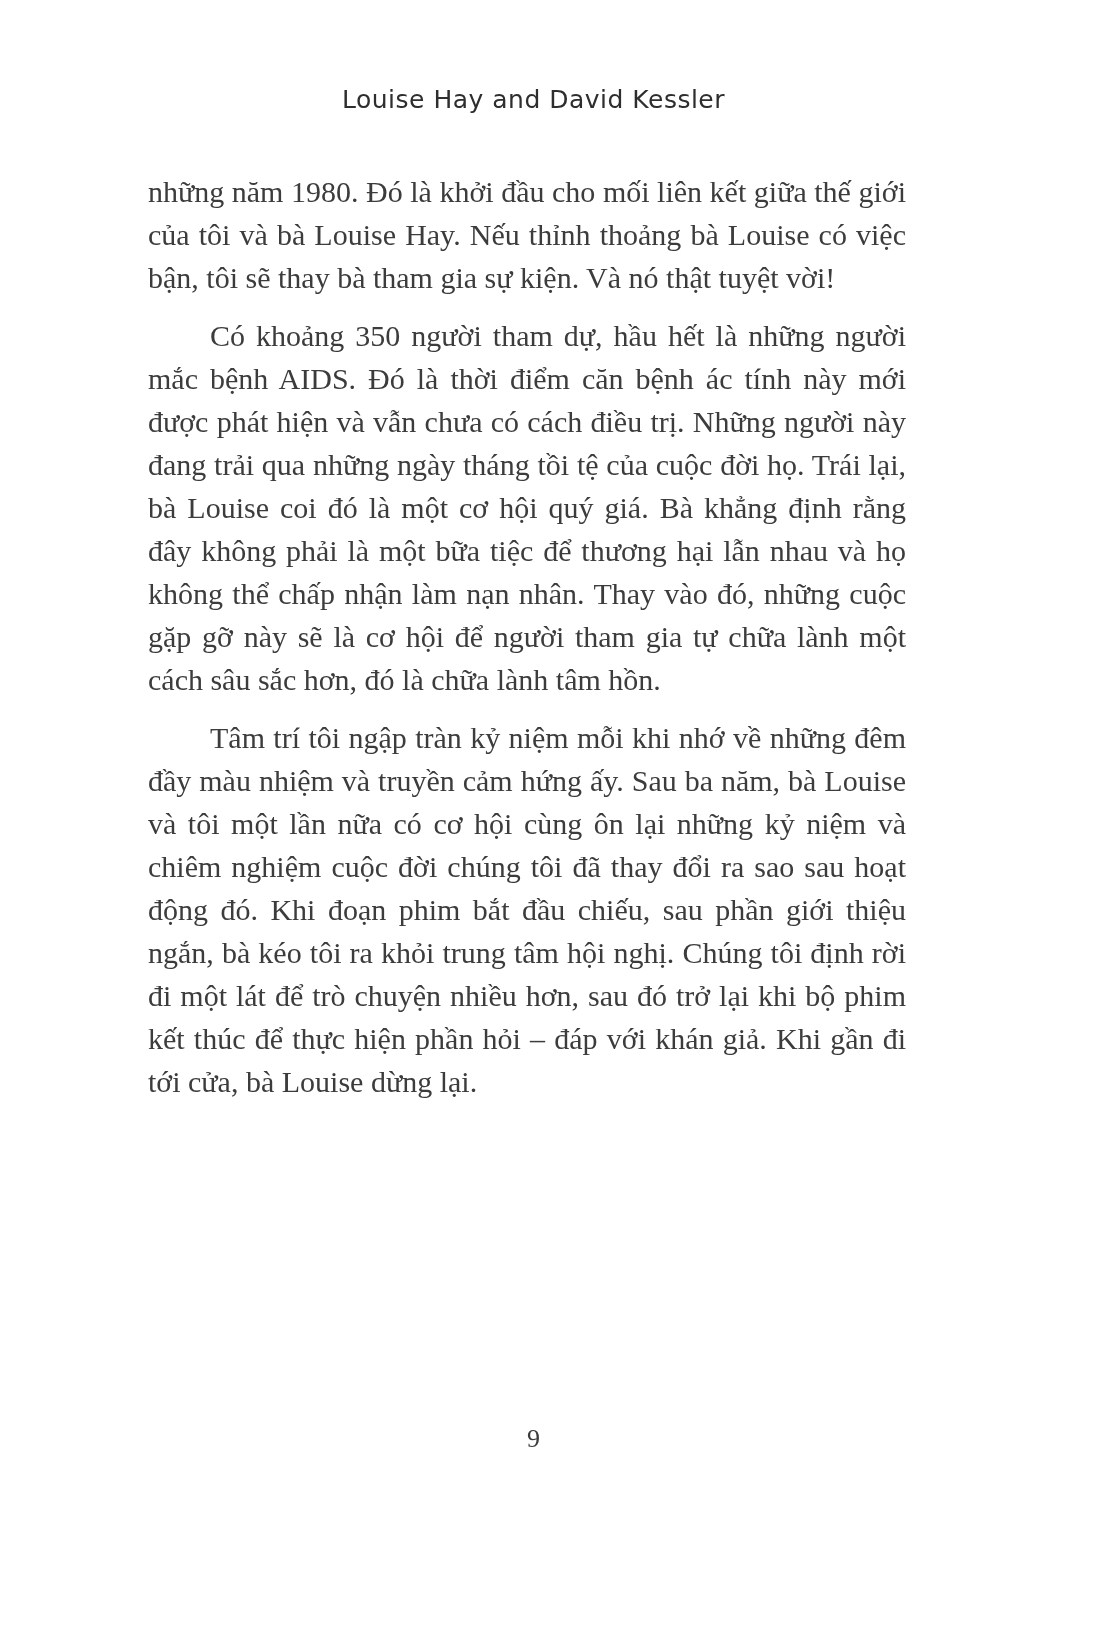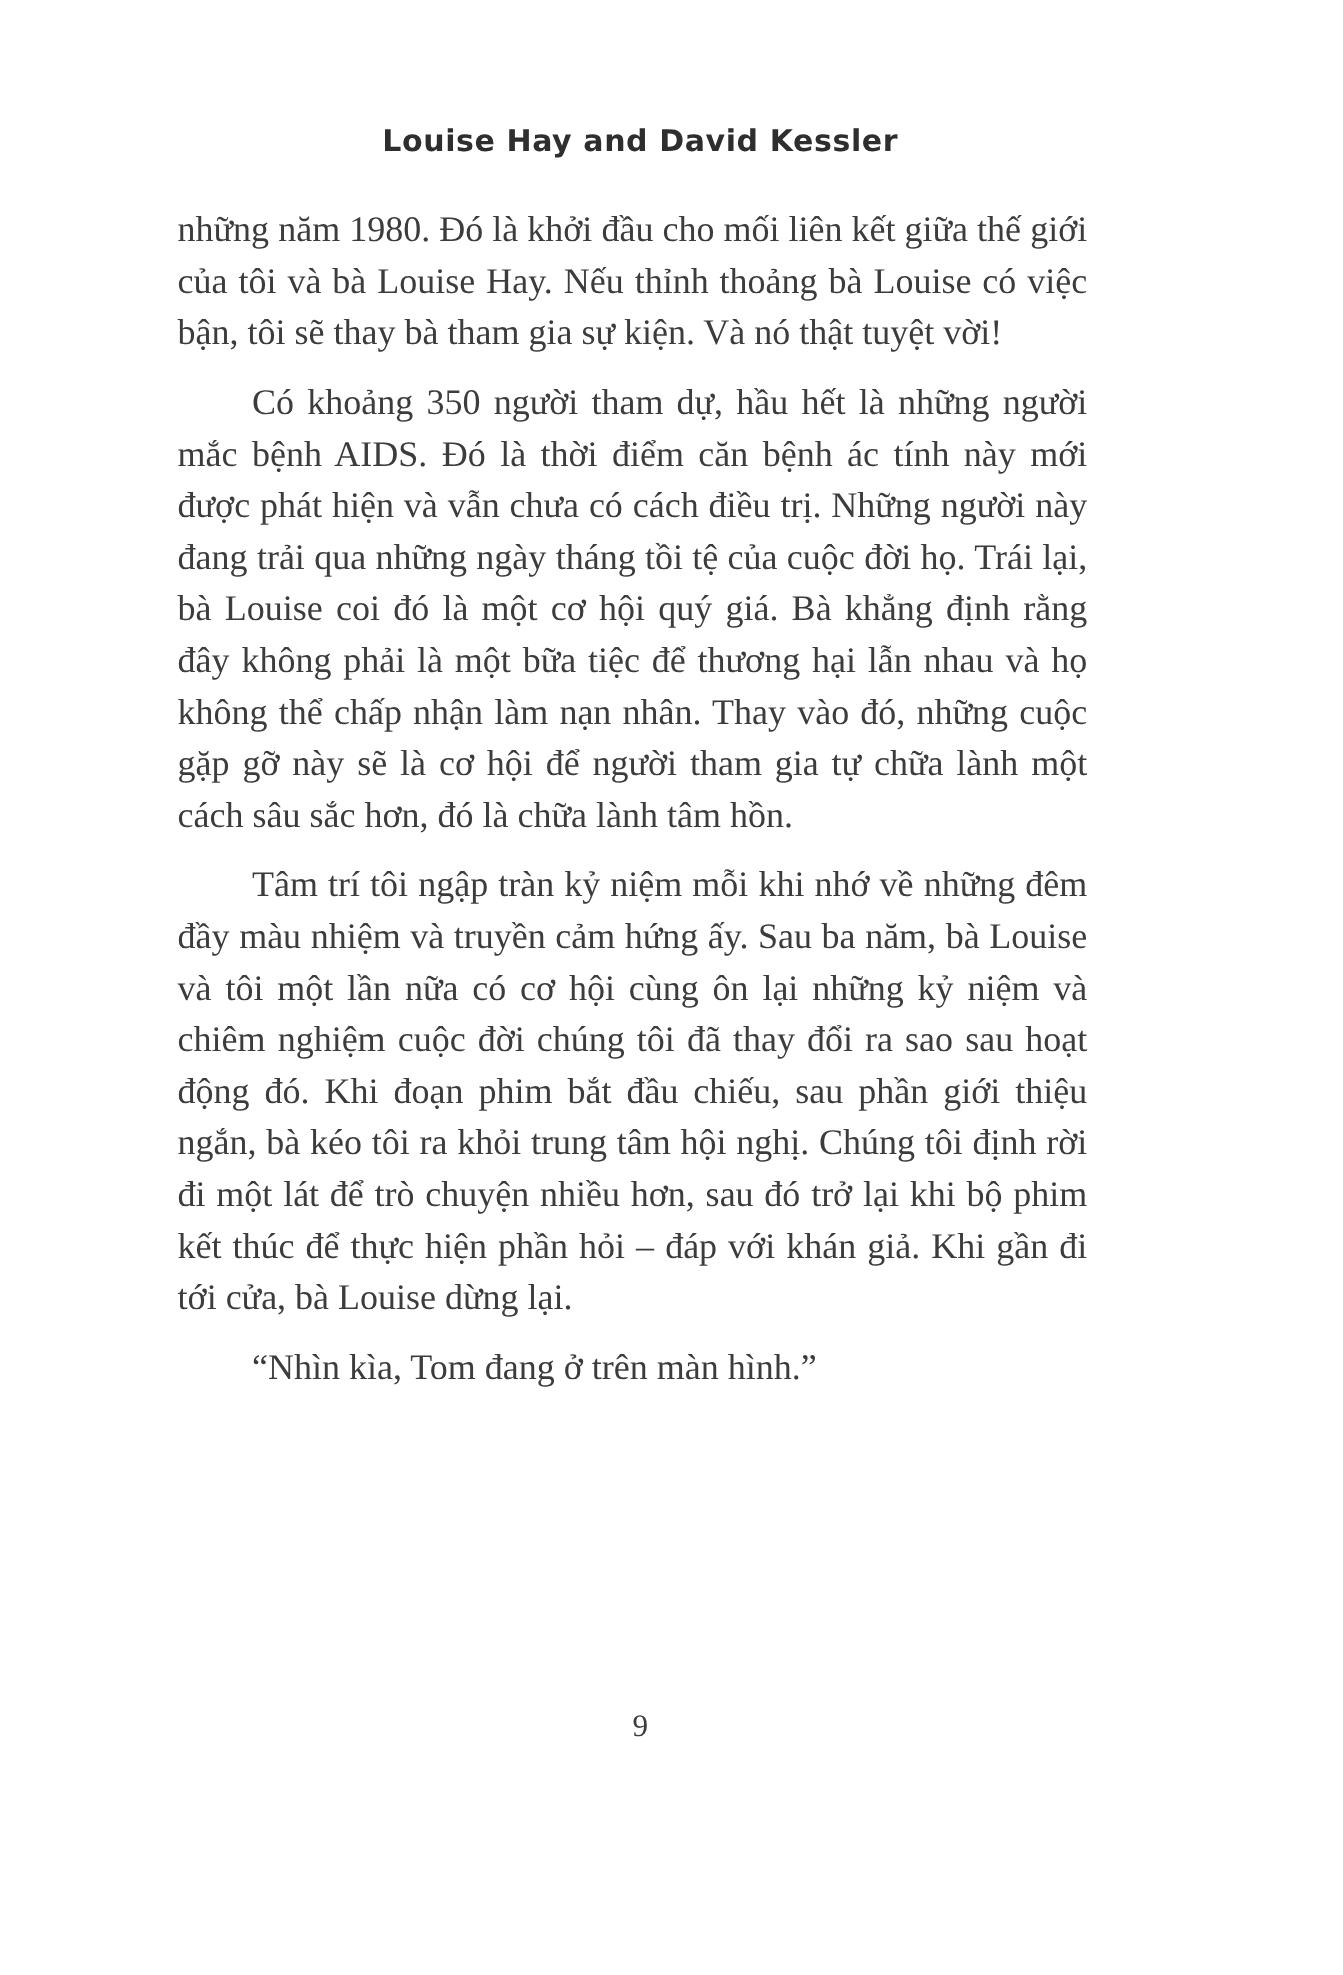--- a/index.html
+++ b/index.html
@@ -13,26 +13,26 @@
     position: relative;
     font-family: "Liberation Serif", serif;
   }
   .page {
     position: absolute;
     inset: 0;
     background: #ffffff;
   }
   .running-header {
     position: absolute;
-    top: 103px;
+    top: 85px;
     left: 148px;
     width: 771px;
     text-align: center;
     font-family: "DejaVu Sans", sans-serif;
-    font-weight: 700;
+    font-weight: 400;
     font-size: 25px;
     letter-spacing: 0.5px;
     color: #2e2e2e;
   }
   .text-block {
     position: absolute;
     top: 170px;
     left: 148px;
     width: 771px;
     color: #3c3c3c;
@@ -61,18 +61,17 @@
 <body>
 
 <div class="page">
 
   <div class="running-header">Louise Hay and David Kessler</div>
 
   <div class="text-block">
     <p class="para">những năm 1980. Đó là khởi đầu cho mối liên kết giữa thế giới của tôi và bà Louise Hay. Nếu thỉnh thoảng bà Louise có việc bận, tôi sẽ thay bà tham gia sự kiện. Và nó thật tuyệt vời!</p>
     <p class="para indent">Có khoảng 350 người tham dự, hầu hết là những người mắc bệnh AIDS. Đó là thời điểm căn bệnh ác tính này mới được phát hiện và vẫn chưa có cách điều trị. Những người này đang trải qua những ngày tháng tồi tệ của cuộc đời họ. Trái lại, bà Louise coi đó là một cơ hội quý giá. Bà khẳng định rằng đây không phải là một bữa tiệc để thương hại lẫn nhau và họ không thể chấp nhận làm nạn nhân. Thay vào đó, những cuộc gặp gỡ này sẽ là cơ hội để người tham gia tự chữa lành một cách sâu sắc hơn, đó là chữa lành tâm hồn.</p>
     <p class="para indent">Tâm trí tôi ngập tràn kỷ niệm mỗi khi nhớ về những đêm đầy màu nhiệm và truyền cảm hứng ấy. Sau ba năm, bà Louise và tôi một lần nữa có cơ hội cùng ôn lại những kỷ niệm và chiêm nghiệm cuộc đời chúng tôi đã thay đổi ra sao sau hoạt động đó. Khi đoạn phim bắt đầu chiếu, sau phần giới thiệu ngắn, bà kéo tôi ra khỏi trung tâm hội nghị. Chúng tôi định rời đi một lát để trò chuyện nhiều hơn, sau đó trở lại khi bộ phim kết thúc để thực hiện phần hỏi – đáp với khán giả. Khi gần đi tới cửa, bà Louise dừng lại.</p>
-    <p class="para indent">“Nhìn kìa, Tom đang ở trên màn hình.”</p>
   </div>
 
   <div class="page-number">9</div>
 
 </div>
 
 </body></html>

